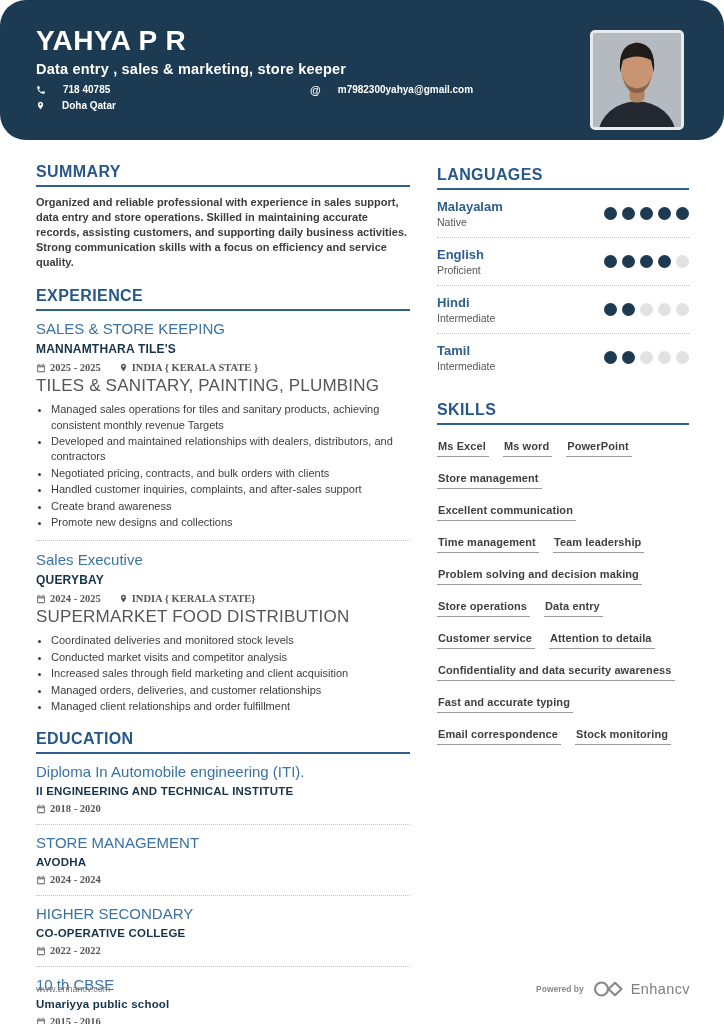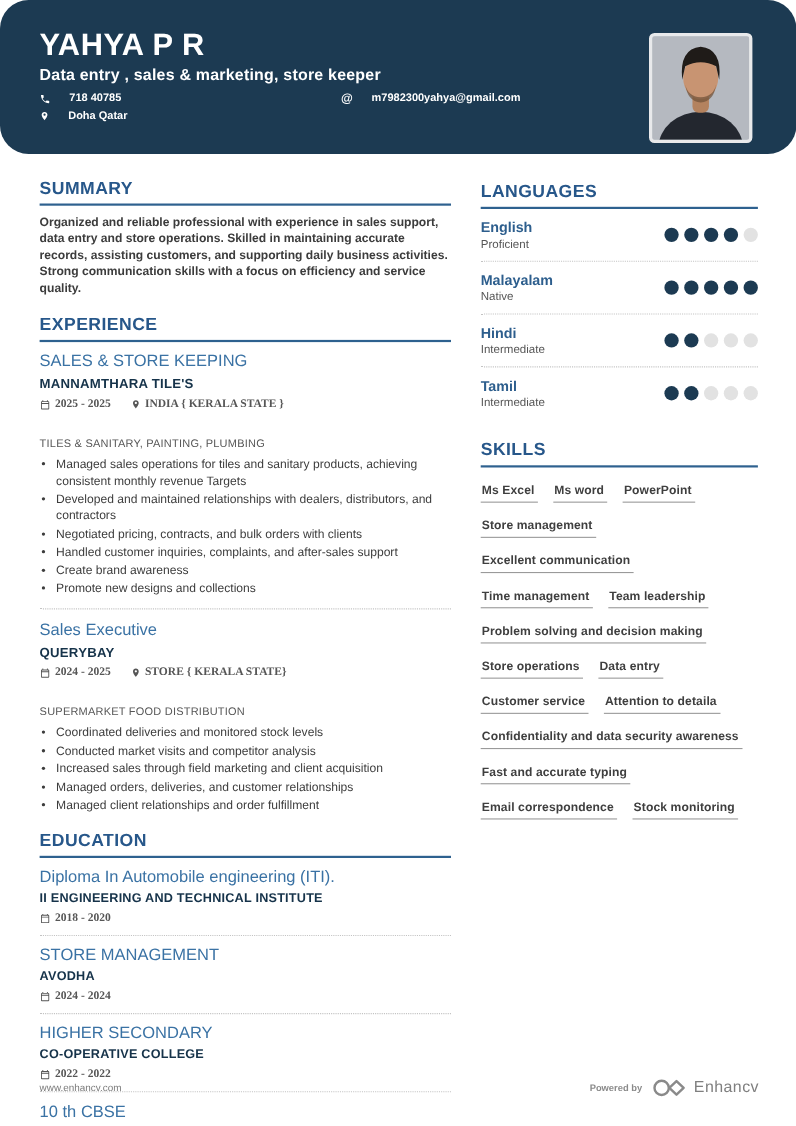--- a/index.html
+++ b/index.html
@@ -32,21 +32,21 @@
 
   
   .experience-section { margin-top:17px; }
   .job { padding-top:9px; }
   .job + .job { border-top:1px dotted #c3c3c3; margin-top:4px; padding-top:10px; }
   .job-title { color:#3a72a4; font-size:15px; font-weight:500; }
   .company { color:#16334a; font-size:12px; font-weight:bold; margin-top:5px; letter-spacing:0.2px; }
   .meta { display:flex; gap:18px; align-items:center; color:#565656; font-size:10.5px; margin-top:6px; font-weight:600;font-family:Liberation Serif, serif; }
   .meta-item { display:flex; align-items:center; gap:4px; }
   .meta-icon { flex:0 0 auto; }
-  .job-subtitle { color:#565656; font-size:10px; margin-top:25px; letter-spacing:0.2px; }
+  .job-subtitle { color:#565656; font-size:17px; margin-top:3px; letter-spacing:0.2px; }
   ul.bullets { margin:6px 0 10px 0; padding-left:15px; color:#3d3d3d; font-size:11px; line-height:1.4; }
   ul.bullets li { margin-bottom:1px; }
 
   
   .education-section { margin-top:16px; }
   .edu { padding:9px 0 10px 0; }
   .edu + .edu { border-top:1px dotted #c3c3c3; }
   .edu-degree { color:#3a72a4; font-size:15px; font-weight:500; }
   .edu-school { color:#16334a; font-size:11.5px; font-weight:bold; margin-top:5px; letter-spacing:0.2px; }
 
@@ -165,21 +165,21 @@
           <span class="meta-item">
             <svg class="meta-icon" width="10" height="10" viewBox="0 0 24 24" fill="#565656">
                 <path d="M19 4h-1V2h-2v2H8V2H6v2H5a2 2 0 0 0-2 2v14a2 2 0 0 0 2 2h14a2 2 0 0 0 2-2V6a2 2 0 0 0-2-2zm0 16H5V10h14v10zM5 8V6h14v2H5z"></path>
               </svg>
             <span>2024 - 2025</span>
           </span>
           <span class="meta-item">
             <svg class="meta-icon" width="9" height="11" viewBox="0 0 24 24" fill="#565656">
                 <path d="M12 2C8.1 2 5 5.1 5 9c0 5.2 7 13 7 13s7-7.8 7-13c0-3.9-3.1-7-7-7zm0 9.5A2.5 2.5 0 1 1 12 6a2.5 2.5 0 0 1 0 5.5z"></path>
               </svg>
-            <span>STORE { KERALA STATE}</span>
+            <span>INDIA { KERALA STATE}</span>
           </span>
         </div>
         <div class="job-subtitle">SUPERMARKET FOOD DISTRIBUTION</div>
         <ul class="bullets">
 
         <li>Coordinated deliveries and monitored stock levels</li>
             <li>Conducted market visits and competitor analysis</li>
             <li>Increased sales through field marketing and client acquisition</li>
             <li>Managed orders, deliveries, and customer relationships</li>
             <li>Managed client relationships and order fulfillment</li>
@@ -247,43 +247,43 @@
   </div>
 
   <div class="col-right">
 
     <section class="languages-section">
       <div class="section-heading">LANGUAGES</div>
       <div>
 
           <div class="lang">
             <div>
+              <div class="lang-name">Malayalam</div>
+              <div class="lang-level">Native</div>
+            </div>
+            <div class="dots">
+              <span class="dot filled"></span>
+              <span class="dot filled"></span>
+              <span class="dot filled"></span>
+              <span class="dot filled"></span>
+              <span class="dot filled"></span>
+            </div>
+          </div>
+
+          <div class="lang">
+            <div>
               <div class="lang-name">English</div>
               <div class="lang-level">Proficient</div>
             </div>
             <div class="dots">
               <span class="dot filled"></span>
               <span class="dot filled"></span>
               <span class="dot filled"></span>
               <span class="dot filled"></span>
               <span class="dot"></span>
-            </div>
-          </div>
-
-          <div class="lang">
-            <div>
-              <div class="lang-name">Malayalam</div>
-              <div class="lang-level">Native</div>
-            </div>
-            <div class="dots">
-              <span class="dot filled"></span>
-              <span class="dot filled"></span>
-              <span class="dot filled"></span>
-              <span class="dot filled"></span>
-              <span class="dot filled"></span>
             </div>
           </div>
 
           <div class="lang">
             <div>
               <div class="lang-name">Hindi</div>
               <div class="lang-level">Intermediate</div>
             </div>
             <div class="dots">
               <span class="dot filled"></span>

